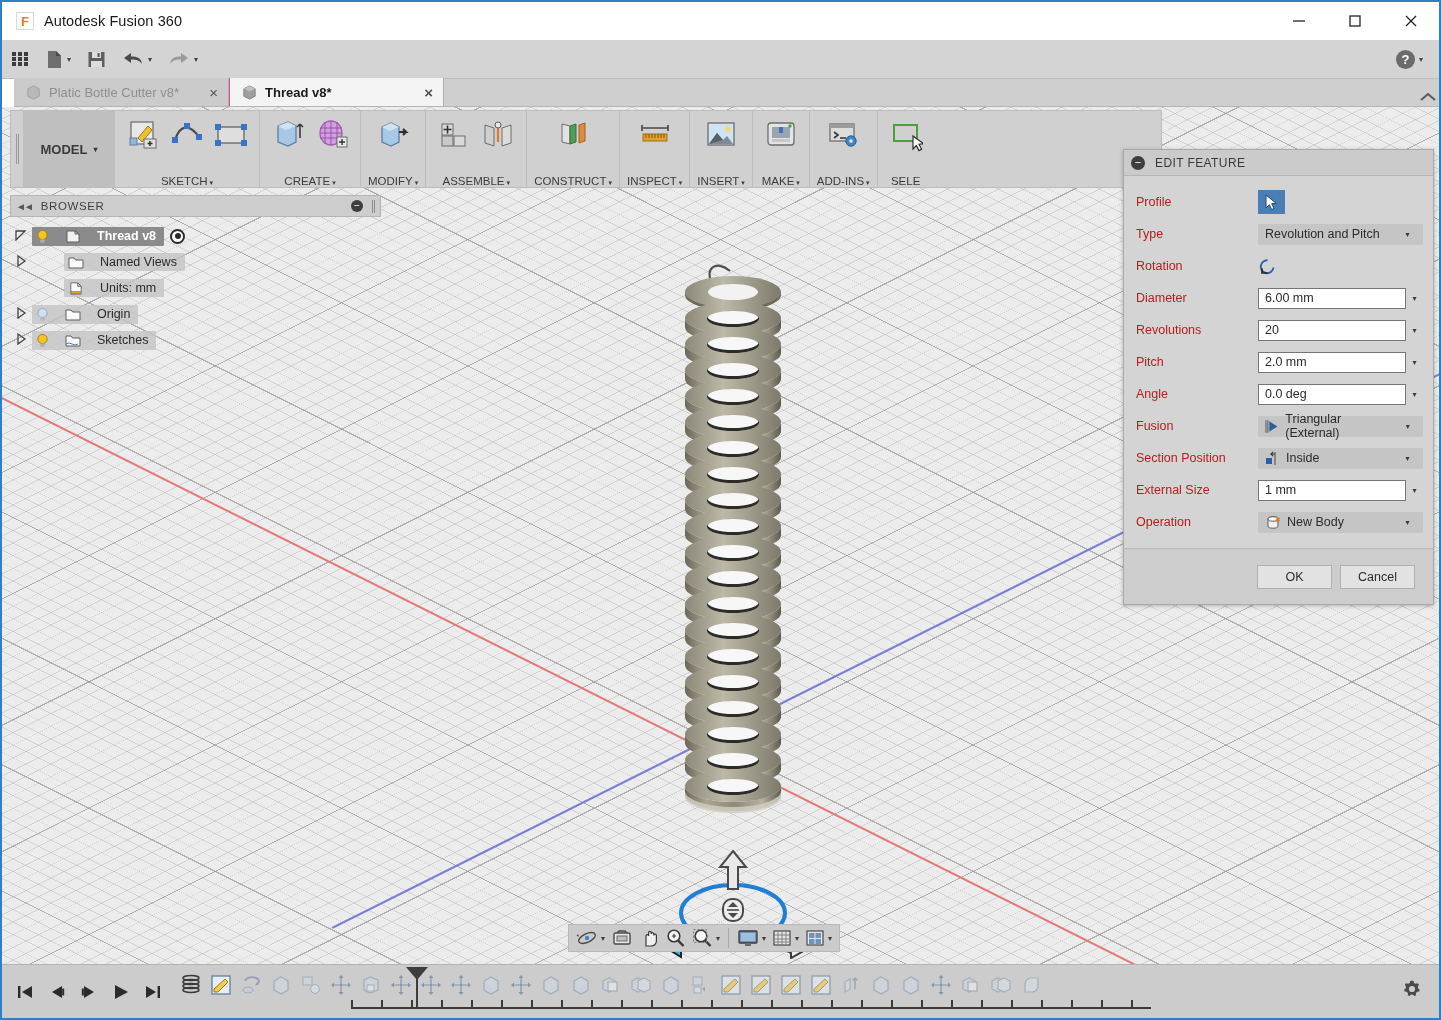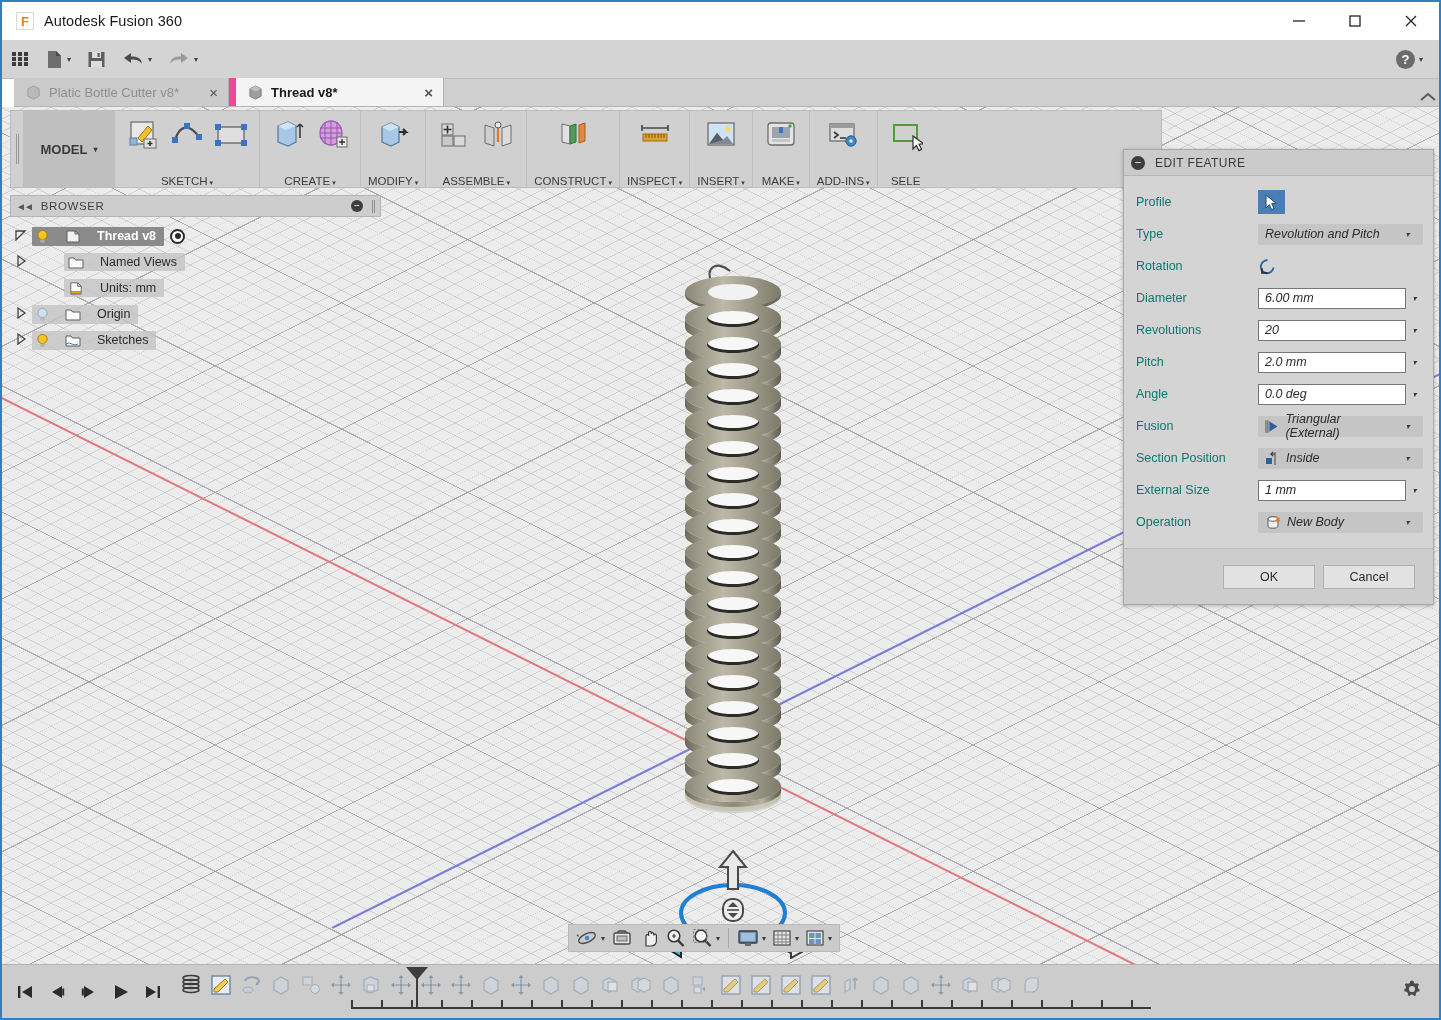--- a/index.html
+++ b/index.html
@@ -62,21 +62,21 @@
     display: flex; align-items: flex-end;
     border-bottom: 1px solid #b5b5b5;
   }
   .dtab {
     height: 28px; display: flex; align-items: center; gap: 8px;
     padding: 0 10px 0 12px; min-width: 215px;
     border-right: 1px solid #b0b0b0;
     font-size: 13px; color: #8e8e8e;
     background: #cbcbcb;
   }
-  .dtab.active { background: #f4f4f4; color: #1a1a1a; font-weight: bold; border-left: 7px solid #ec4899;}
+  .dtab.active { background: #f4f4f4; color: #1a1a1a; font-weight: bold; border-left: 1px solid #ec4899;}
   .dtab .cube { width: 15px; height: 15px; flex: none; }
   .dtab .tab-x { margin-left: auto; font-size: 15px; color: #555; line-height: 1; }
   .tab-collapse { margin-left: auto; margin-right: 14px; color: #555; font-size: 13px; }
 
   
   .canvas {
     position: absolute; left: 0; top: 105px; width: 1437px; height: 911px;
     background:
       repeating-linear-gradient(26.57deg, rgba(150,150,150,.30) 0 0.8px, transparent 0.8px 11.3px),
       repeating-linear-gradient(-26.57deg, rgba(150,150,150,.30) 0 0.8px, transparent 0.8px 11.3px),
@@ -172,22 +172,22 @@
     display: flex; align-items: center; gap: 10px; padding-left: 7px;
   }
   .ef-head .minus {
     width: 14px; height: 14px; border-radius: 50%; background: #3e3e3e;
     color: #fff; font-size: 11px; display: flex; align-items: center; justify-content: center;
     line-height: 1;
   }
   .ef-head .t { font-size: 12px; color: #3a3a3a; letter-spacing: .4px; }
   .ef-body { padding: 10px 10px 0 12px; }
   .efrow { display: flex; align-items: center; height: 32px; }
-  .eflbl { width: 122px; font-size: 12.5px; color: #0f766e; }
-  .efctl { flex: 1; display: flex; align-items: center; font-style: italic; }
+  .eflbl { width: 122px; font-size: 12.5px; color: #b91c1c; }
+  .efctl { flex: 1; display: flex; align-items: center; }
   .efinput {
     flex: 1; height: 21px; background: #fff; border: 1px solid #767676;
     display: flex; align-items: center; padding-left: 6px;
     font-size: 12.5px; color: #2b2b2b;
   }
   .efcombo {
     flex: 1; height: 21px; background: #c5c5c5; border: 1px solid #c5c5c5;
     display: flex; align-items: center; gap: 6px; padding: 0 6px;
     font-size: 12.5px; color: #2b2b2b;
   }
@@ -196,21 +196,21 @@
   .profile-btn {
     width: 27px; height: 24px; background: #4a7eb5;
     display: flex; align-items: center; justify-content: center;
   }
   .ef-foot {
     position: absolute; left: 0; bottom: 0; width: 100%; height: 56px;
     background: #cdcdcd; border-top: 1px solid #bababa;
     display: flex; align-items: center; justify-content: flex-end; gap: 8px; padding-right: 18px;
   }
   .efbtn {
-    width: 92px; height: 24px; background: #e2e2e2; border: 1px solid #b0b0b0;
+    width: 75px; height: 24px; background: #e2e2e2; border: 1px solid #b0b0b0;
     font-size: 12.5px; color: #2b2b2b;
     display: flex; align-items: center; justify-content: center;
   }
 
   
   .comments { position: absolute; left: 8px; top: 924px; width: 371px; }
 
   
   .navbar {
     position: absolute; left: 566px; top: 922px; height: 28px;

